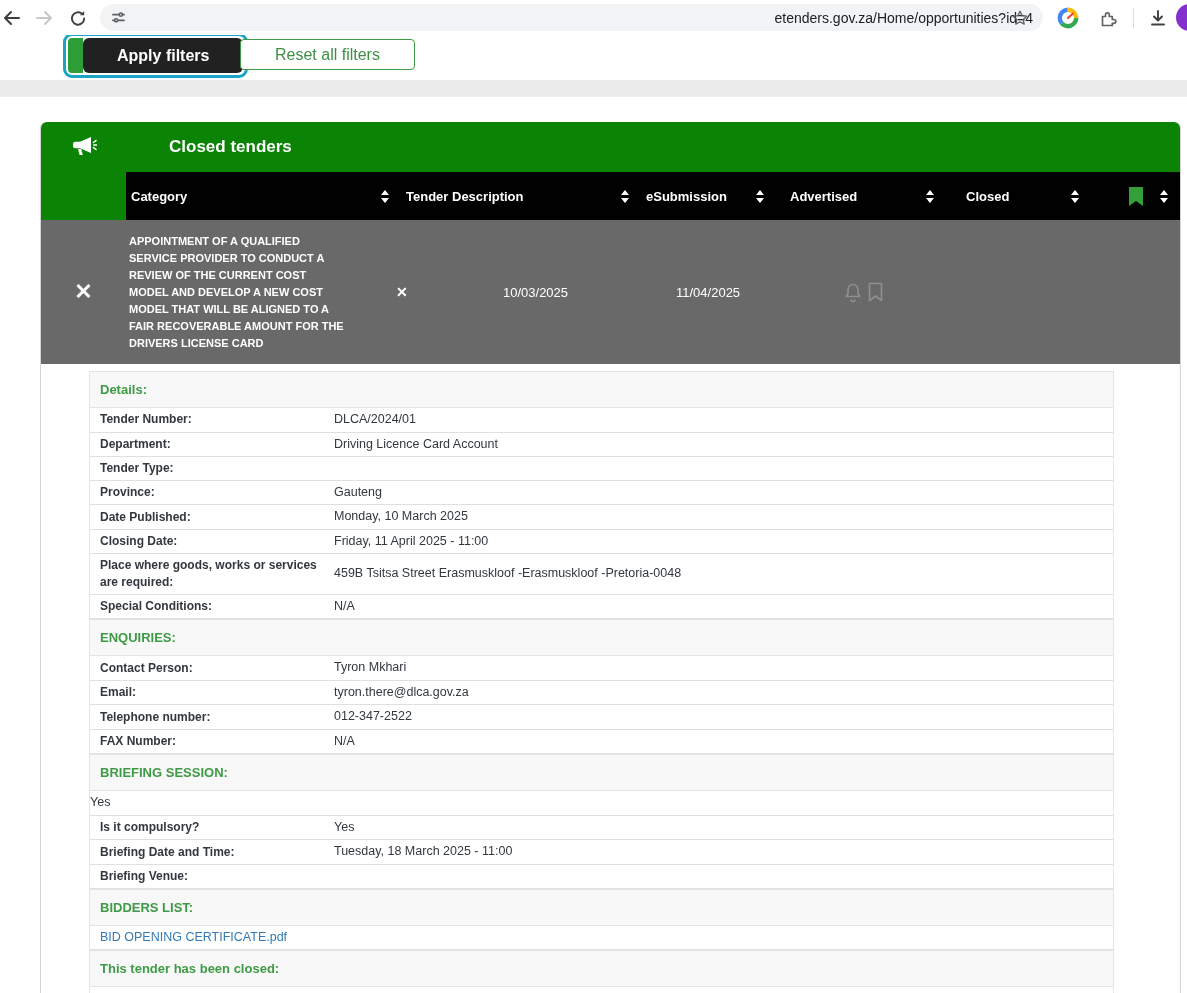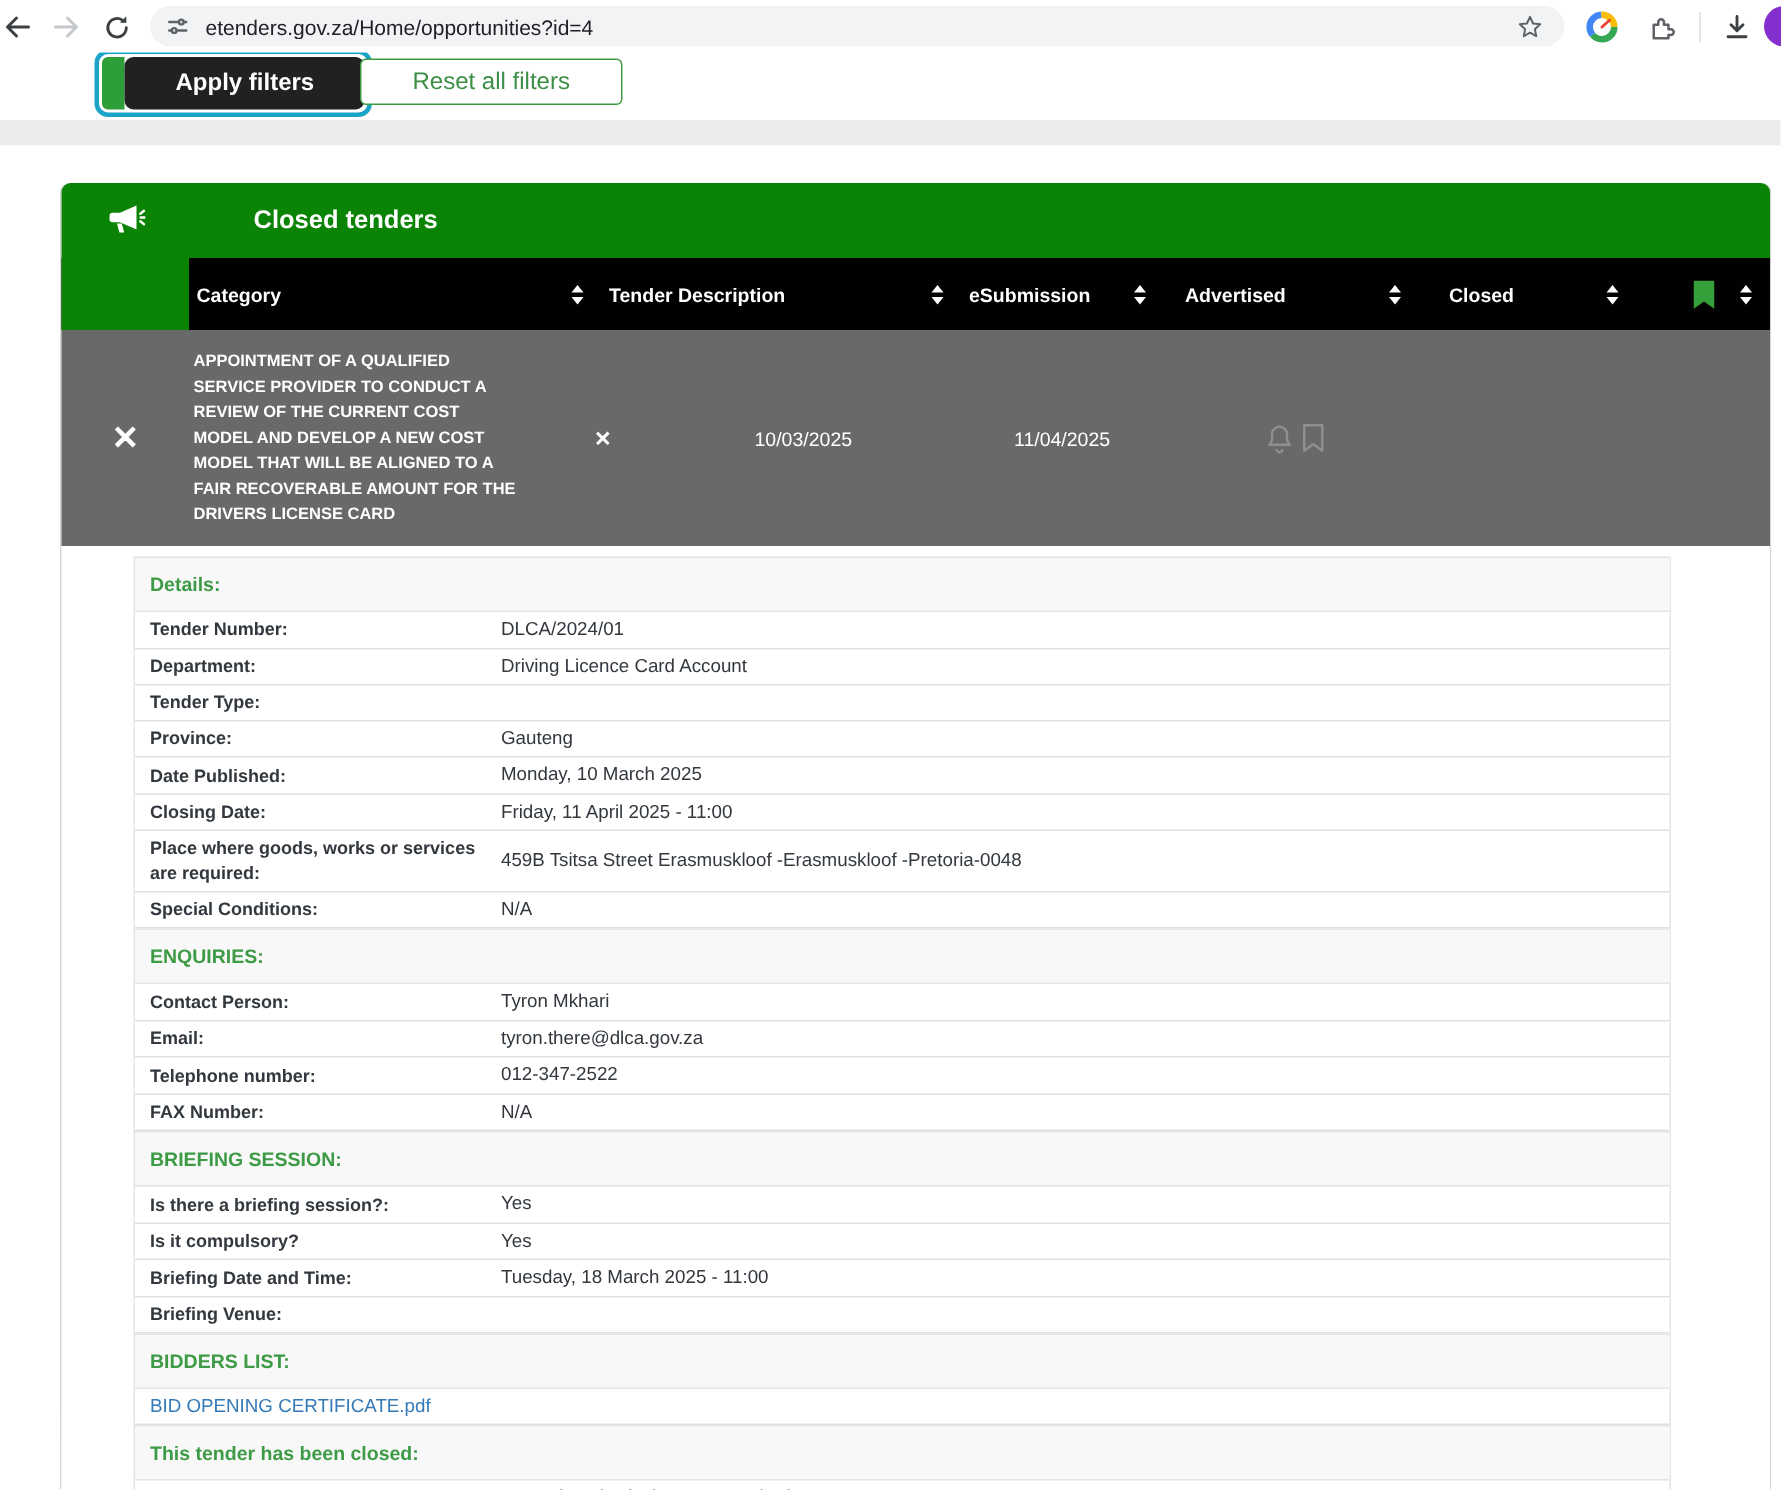--- a/index.html
+++ b/index.html
@@ -4,21 +4,21 @@
 <style>
   * { margin:0; padding:0; box-sizing:border-box; }
   html,body { width:1187px; height:993px; overflow:hidden; background:#fff;
               font-family:"Liberation Sans", sans-serif; }
 
   
   .chrome { position:absolute; top:0; left:0; width:1187px; height:35px; background:#fff; z-index:10; }
   .nav-ic { position:absolute; top:6px; width:24px; height:24px; display:flex; align-items:center; justify-content:center; cursor:pointer; }
   .omnibox { position:absolute; left:100px; top:4px; width:943px; height:27px; background:#f1f3f4; border-radius:14px;
              display:flex; align-items:center; padding:0 10px; }
-  .omni-url { font-size:14px; color:#202124; margin-left:10px; flex:1; white-space:nowrap; overflow:hidden; }
+  .omni-url { font-size:14px; color:#202124; margin-left:10px; flex:1; white-space:nowrap; overflow:hidden;text-align:right; }
   .star-btn { position:absolute; left:1008px; top:6px; width:24px; height:24px; display:flex; align-items:center; justify-content:center; cursor:pointer; }
   .ext-area { position:absolute; top:6px; width:24px; height:24px; display:flex; align-items:center; justify-content:center; cursor:pointer; }
   .tb-divider { position:absolute; left:1133px; top:8px; width:1px; height:20px; background:#dadce0; }
   .avatar { position:absolute; left:1176px; top:4px; width:27px; height:27px; border-radius:50%; background:#8430ce; }
 
   
   .filter-band { position:absolute; top:35px; left:0; width:1187px; height:45px; background:#fff; }
   .apply-wrap { position:absolute; left:63px; top:-2px; height:45px; border:3px solid #1ba4c6; border-radius:9px;
                 background:#fff; display:flex; align-items:stretch; padding:2px; cursor:pointer; }
   .apply-green { width:15px; background:#2e9e38; border-radius:4px 0 0 4px; }
@@ -301,21 +301,20 @@
       <div class="detail-row">
         <div class="detail-label">Telephone number:</div>
         <div class="detail-value">012-347-2522</div>
       </div>
       <div class="detail-row">
         <div class="detail-label">FAX Number:</div>
         <div class="detail-value">N/A</div>
       </div>
       <div class="section-band">BRIEFING SESSION:</div>
       <div class="detail-row">
-        <div class="detail-label">Is there a briefing session?:</div>
         <div class="detail-value">Yes</div>
       </div>
       <div class="detail-row">
         <div class="detail-label">Is it compulsory?</div>
         <div class="detail-value">Yes</div>
       </div>
       <div class="detail-row">
         <div class="detail-label">Briefing Date and Time:</div>
         <div class="detail-value">Tuesday, 18 March 2025 - 11:00</div>
       </div>

